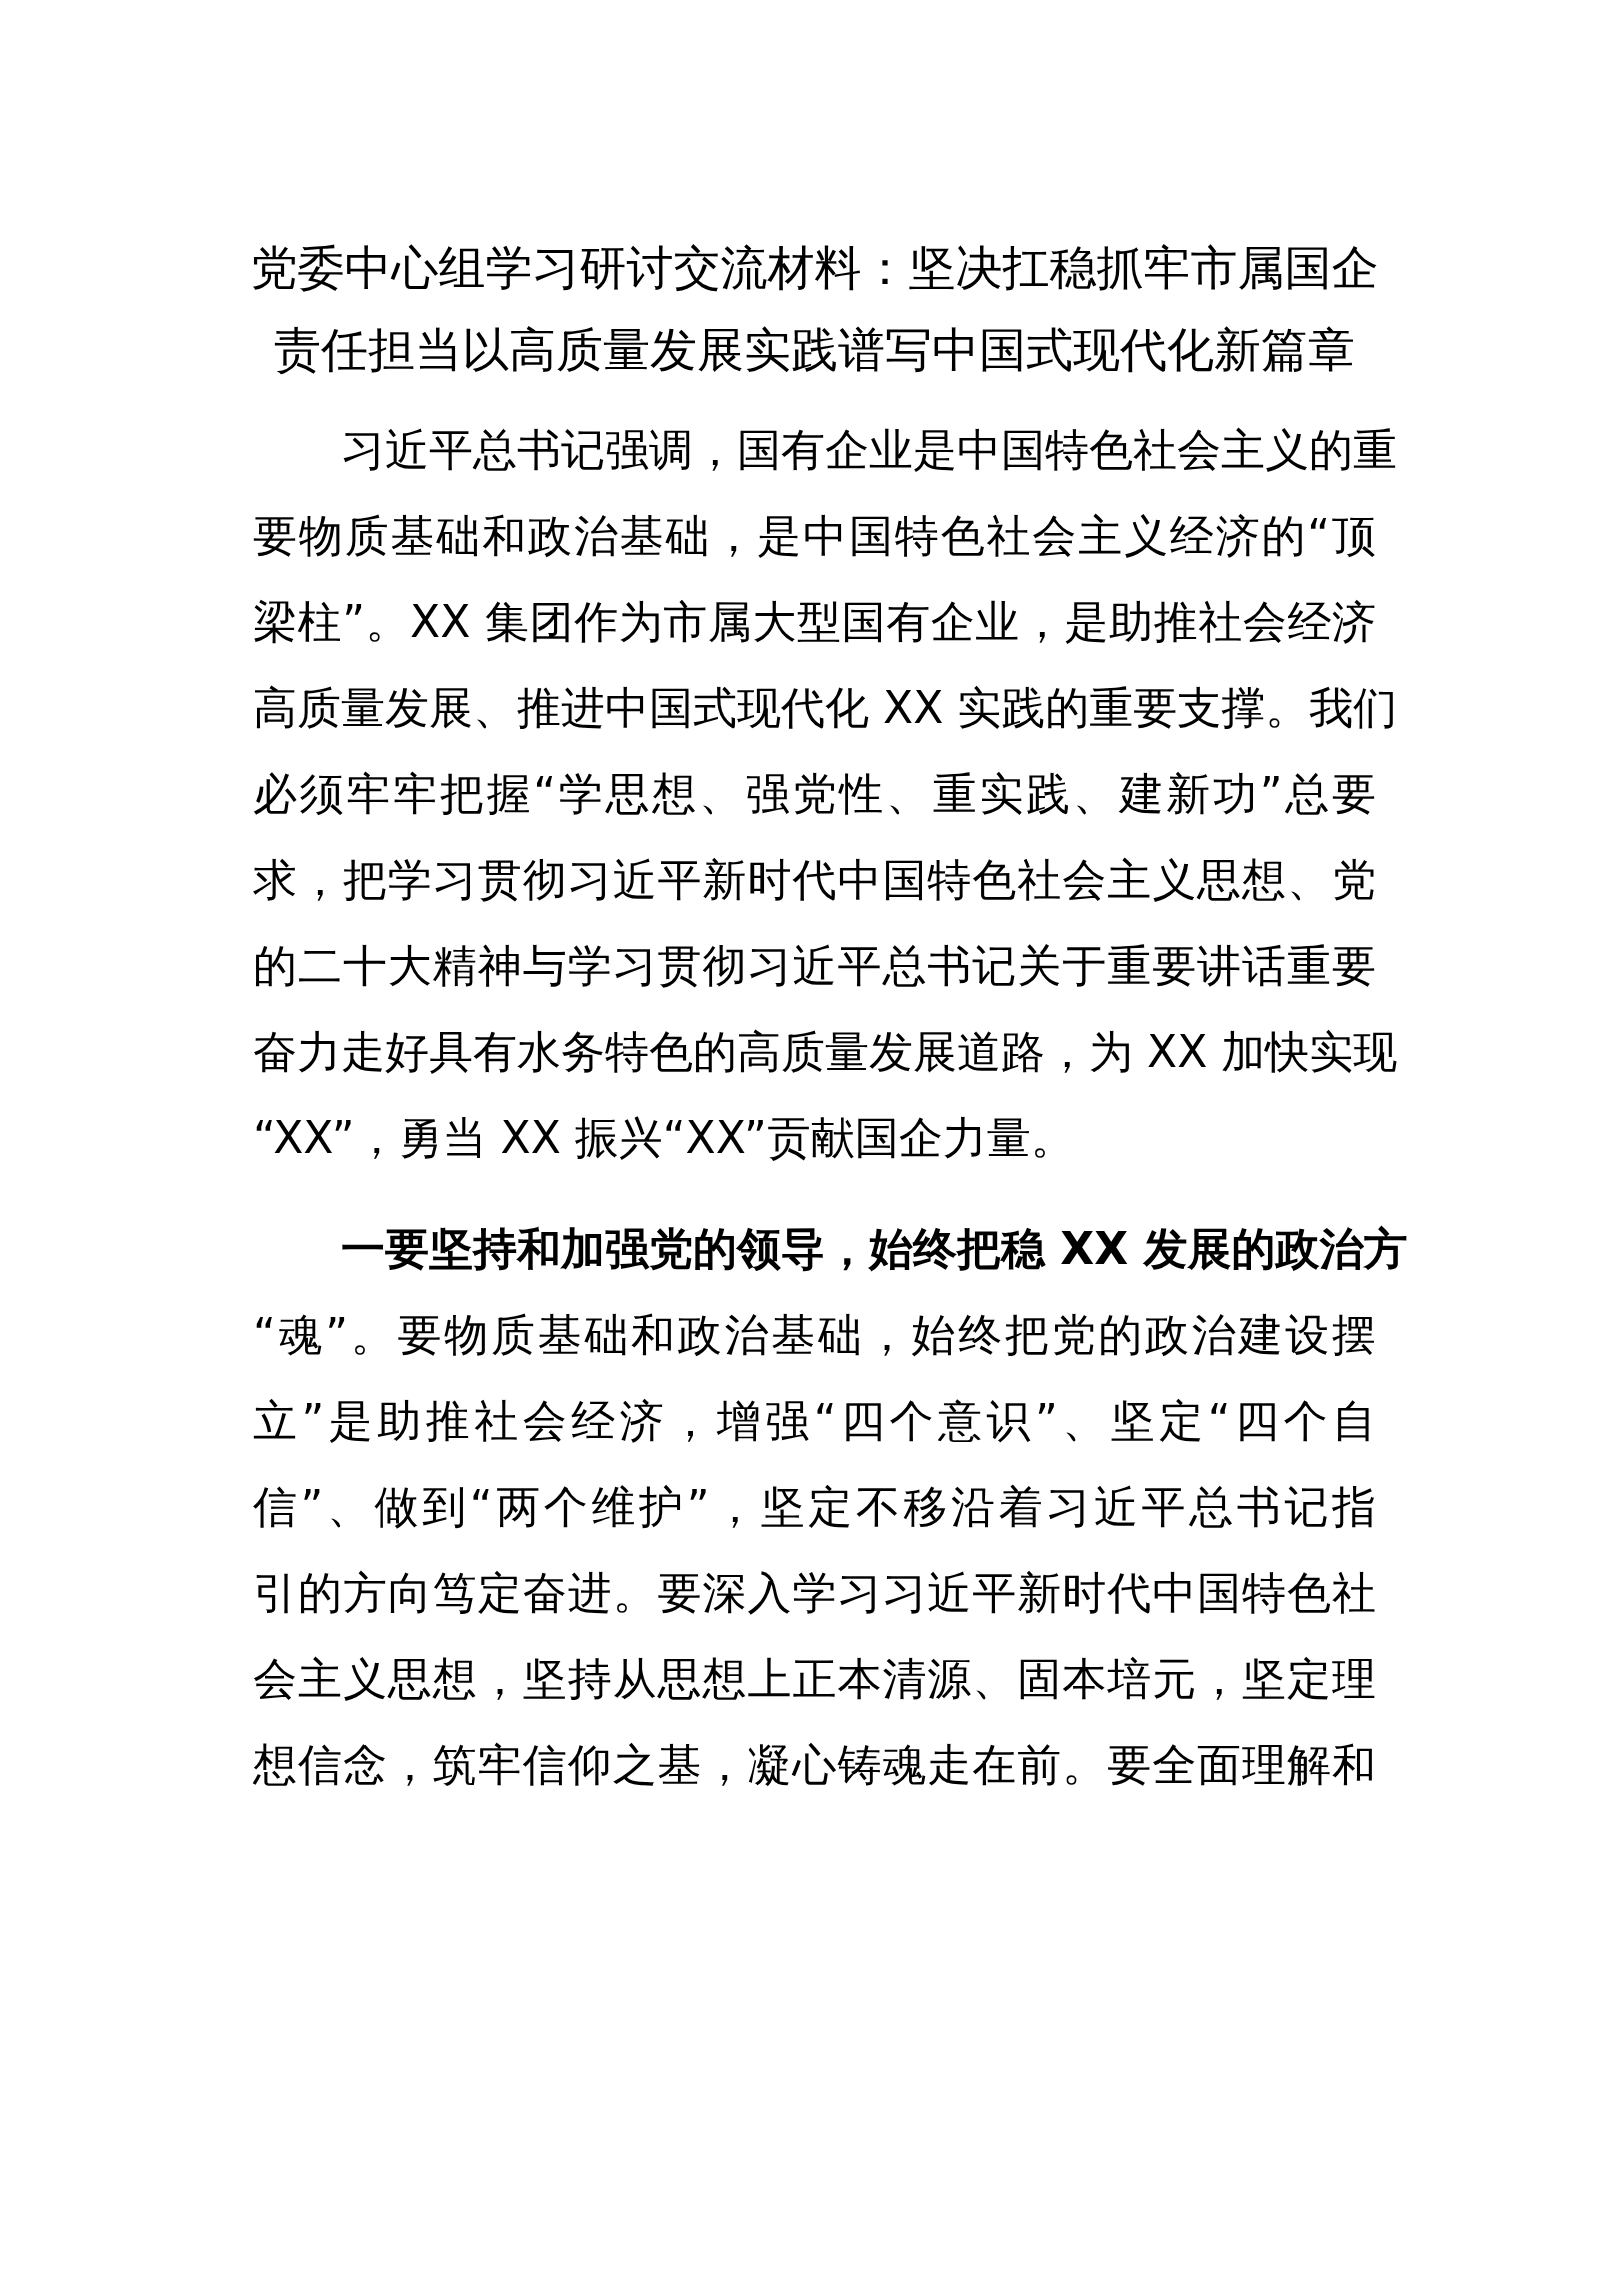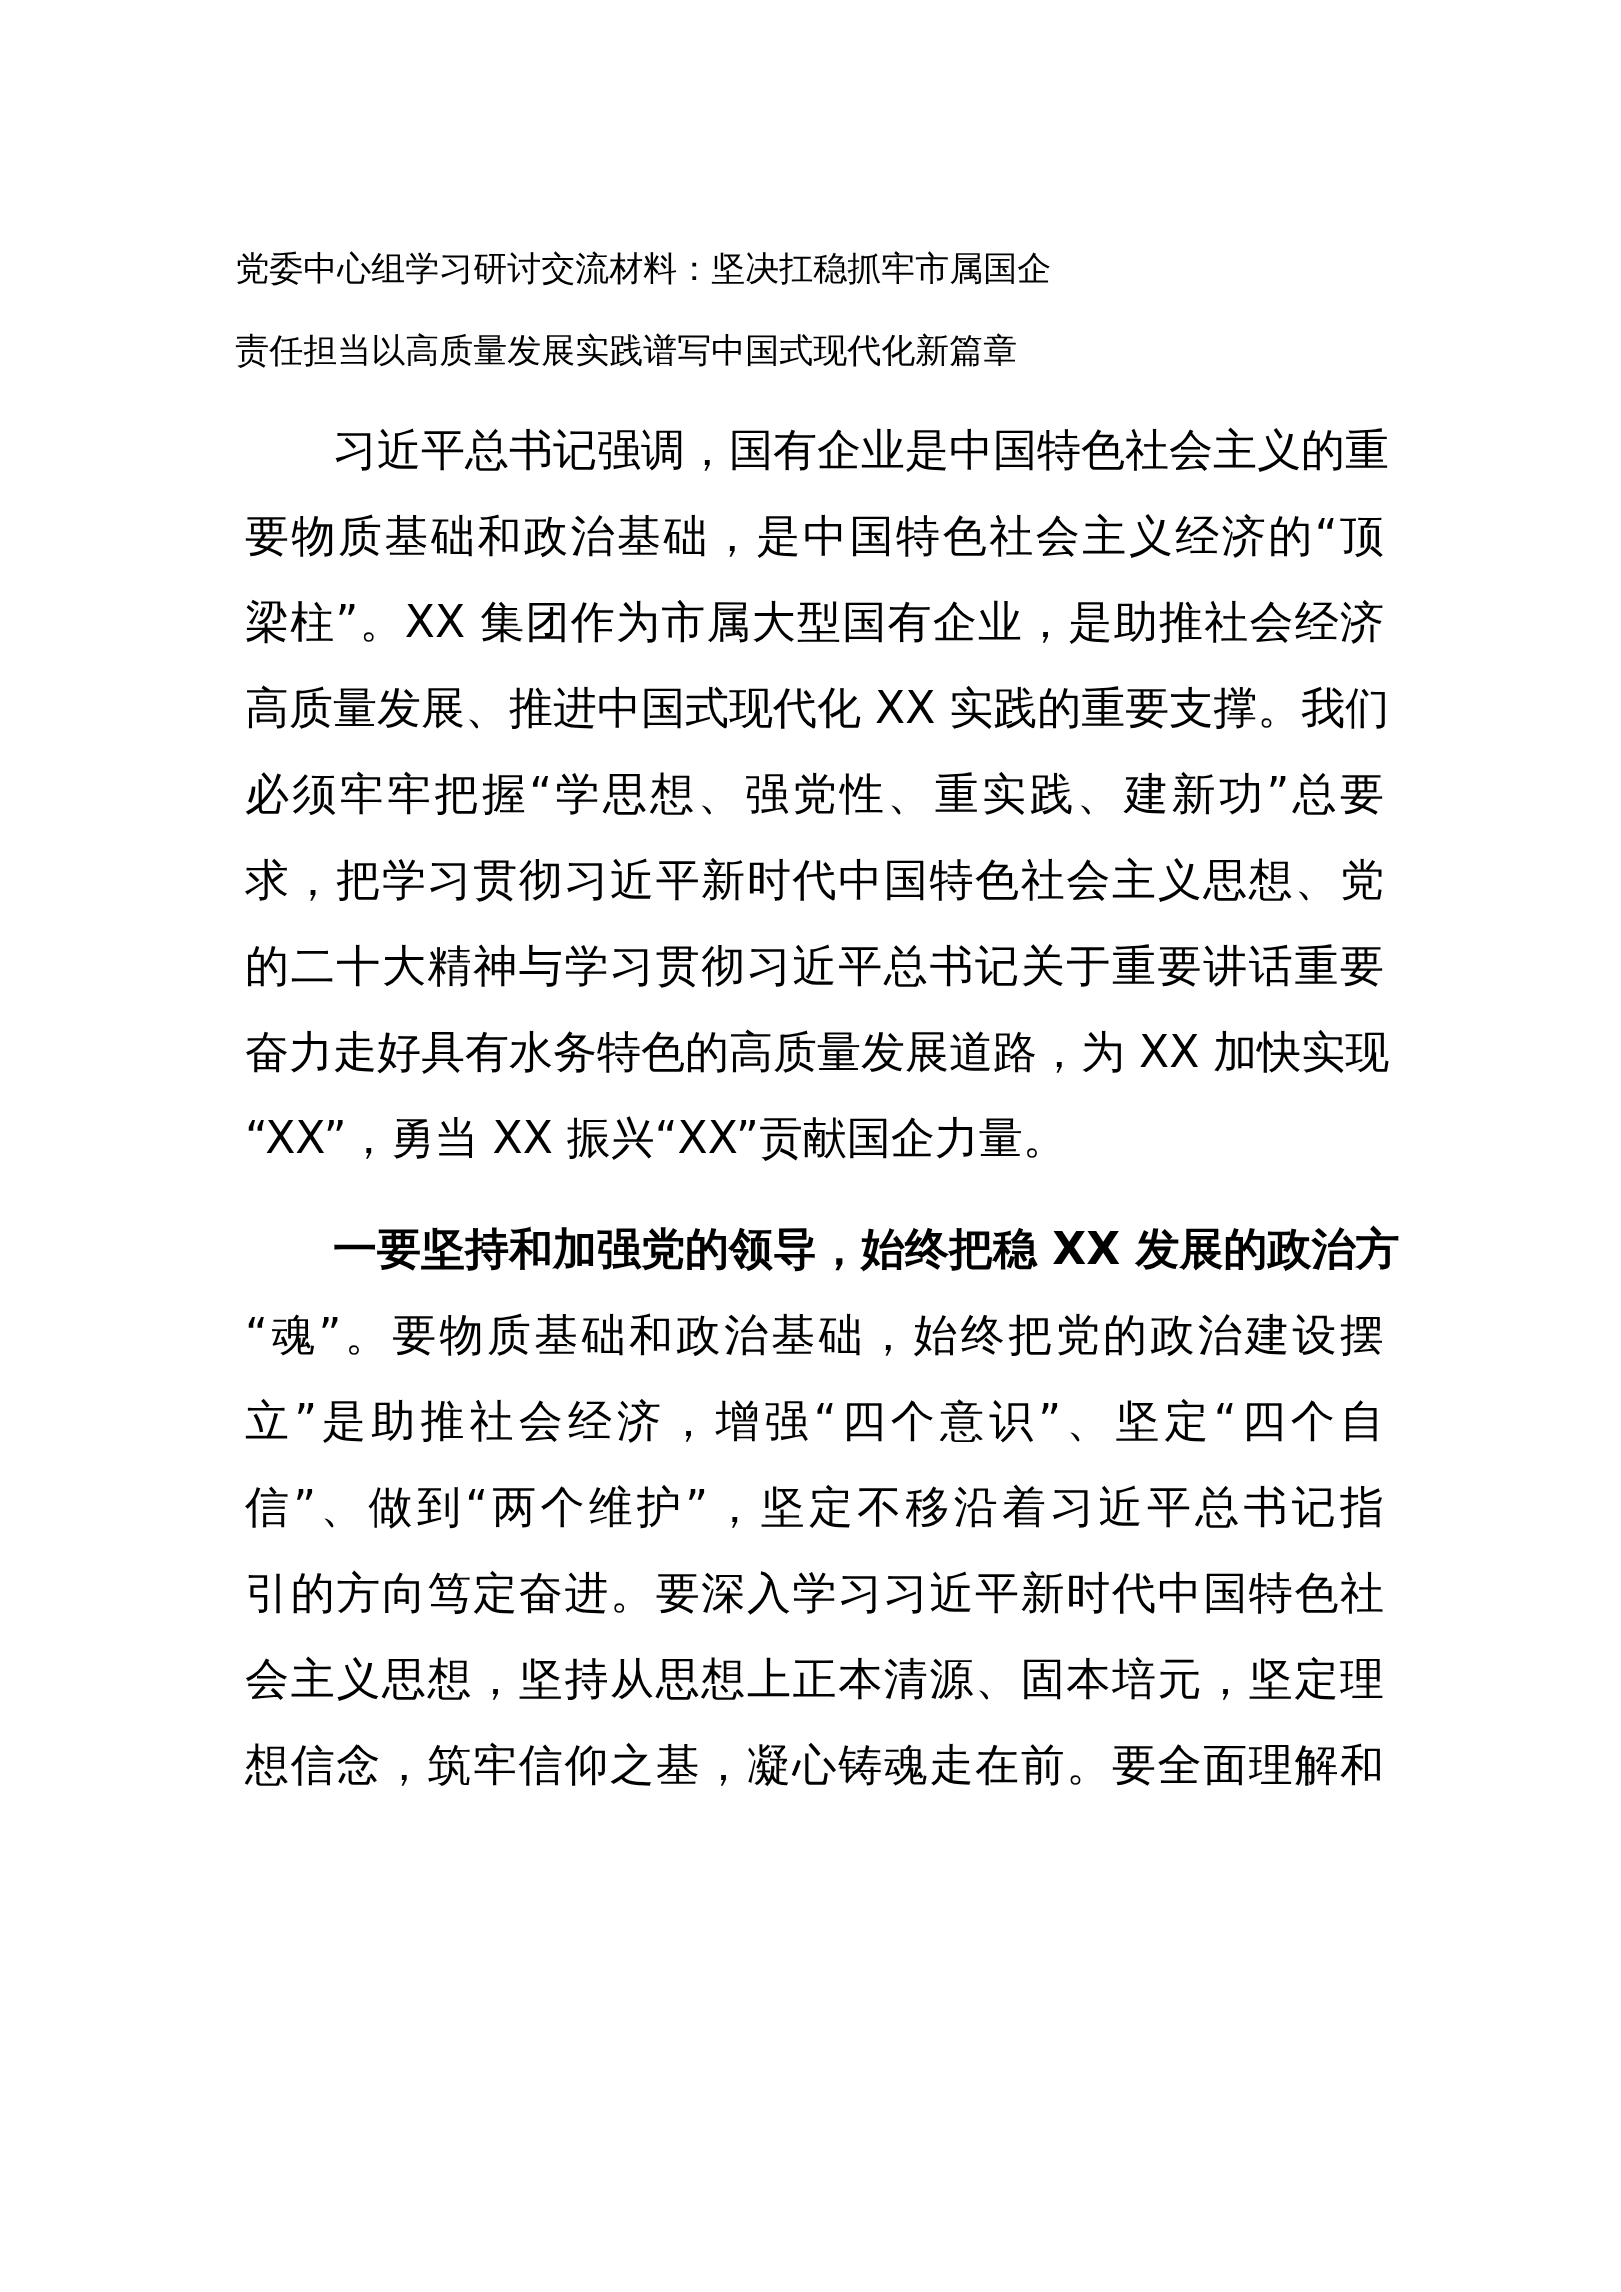--- a/index.html
+++ b/index.html
@@ -15,35 +15,35 @@
       font-family: "DejaVu Sans", "Liberation Sans", sans-serif;
       color: #000000;
     }
     .page {
       position: absolute;
       left: 245px;
       top: 227px;
       width: 1139px;
     }
     .title {
-      text-align: left;
-      font-size: 34px;
+      text-align: center;
+      font-size: 47px;
       line-height: 82px;
       margin: 0 -9.8px 0 -9.8px;
       font-weight: normal;
       letter-spacing: 0px;
     }
     .title-line {
       display: block;
       white-space: nowrap;
     }
     .para {
       font-size: 44px;
       line-height: 86px;
-      margin: 0;
+      margin: 8px;
       text-align: justify;
       text-align-last: left;
     }
     .para-line {
       display: block;
       white-space: nowrap;
       text-align: justify;
       text-align-last: justify;
     }
     .para-line.last {

